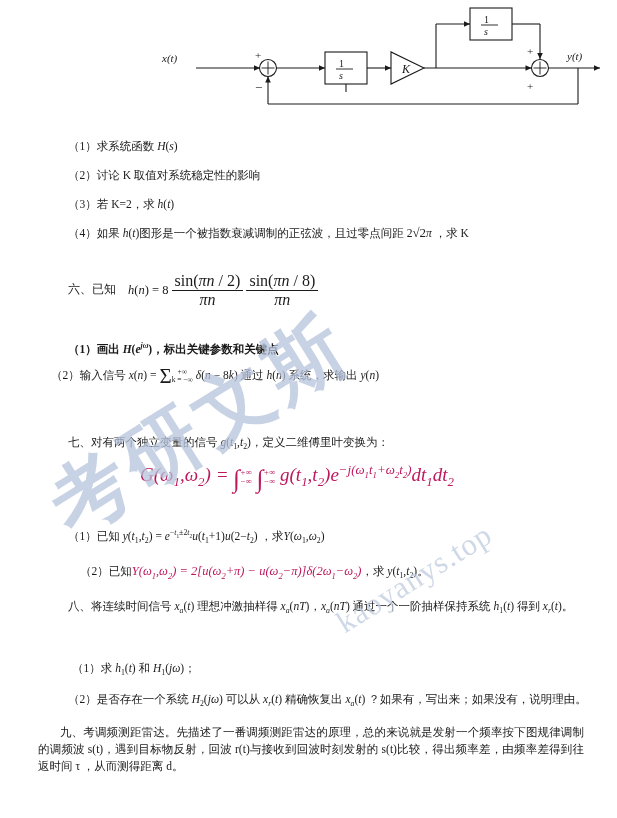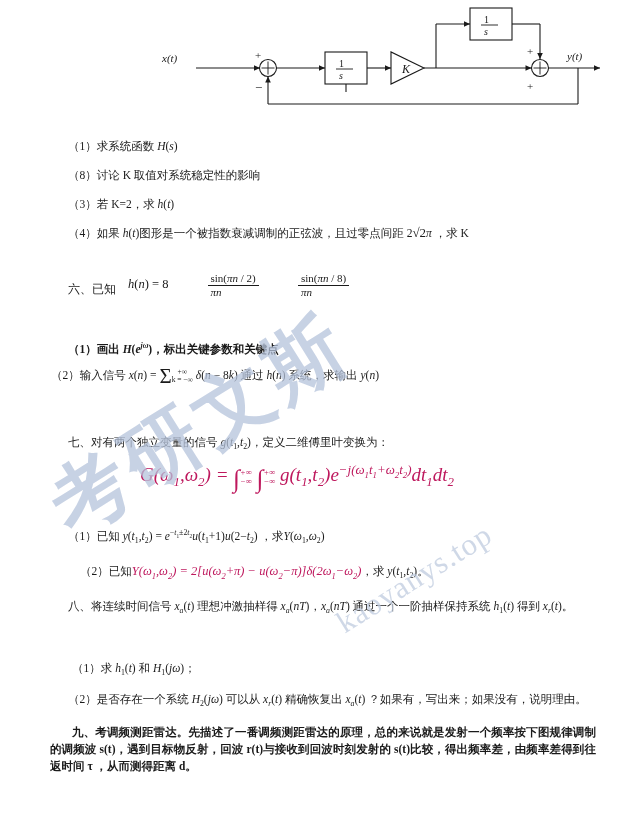--- a/index.html
+++ b/index.html
@@ -85,24 +85,23 @@
     line-height: 17px;
   }
   .it { font-style: italic; }
   .eq {
     position: absolute;
     font-family: "Liberation Serif", serif;
   }
   .frac {
     display: inline-block;
     vertical-align: middle;
-    text-align: left;
-    font-size: 11px;
+    text-align: center;
+    font-size: 16px;
     line-height: 1.15;
-    margin-left: 36px;
   }
   .frac .num { display: block; padding: 0 3px; }
   .frac .den { display: block; border-top: 1px solid #1a1a1a; padding: 0 3px; }
   sub { font-size: 0.68em; }
   sup { font-size: 0.68em; }
   .intsym {
     font-size: 25px;
     line-height: 0.6;
     vertical-align: -6px;
     font-family: "Liberation Serif", serif;
@@ -204,21 +203,21 @@
     </svg>
   </div>
 
   <div class="content">
 
     <div class="line" style="left:68px; top:131px;">
       （1）求系统函数 <span class="it">H</span>(<span class="it">s</span>)
     </div>
 
     <div class="line" style="left:68px; top:160px;">
-      （8）讨论 K 取值对系统稳定性的影响
+      （2）讨论 K 取值对系统稳定性的影响
     </div>
 
     <div class="line" style="left:68px; top:189px;">
       （3）若 K=2，求 <span class="it">h</span>(<span class="it">t</span>)
     </div>
 
     <div class="line" style="left:68px; top:218px;">
       （4）如果 <span class="it">h</span>(<span class="it">t</span>)图形是一个被指数衰减调制的正弦波，且过零点间距 2<span style="font-size:13px;">√2</span><span class="it">π</span> ，求 K
     </div>
 
@@ -271,16 +270,16 @@
     </div>
 
     <div class="line" style="left:72px; top:653px;">
       （1）求 <span class="it">h</span><sub>1</sub>(<span class="it">t</span>) 和 <span class="it">H</span><sub>1</sub>(<span class="it">jω</span>)；
     </div>
 
     <div class="line" style="left:68px; top:684px;">
       （2）是否存在一个系统 <span class="it">H</span><sub>2</sub>(<span class="it">jω</span>) 可以从 <span class="it">x<sub>r</sub></span>(<span class="it">t</span>) 精确恢复出 <span class="it">x<sub>a</sub></span>(<span class="it">t</span>) ？如果有，写出来；如果没有，说明理由。
     </div>
 
-    <div class="para" style="left:50px; top:724px; width:546px; text-indent:22px; text-align:justify;font-weight:bold;">九、考调频测距雷达。先描述了一番调频测距雷达的原理，总的来说就是发射一个频率按下图规律调制的调频波 s(t)，遇到目标物反射，回波 r(t)与接收到回波时刻发射的 s(t)比较，得出频率差，由频率差得到往返时间 τ ，从而测得距离 d。</div>
+    <div class="para" style="left:38px; top:724px; width:546px; text-indent:22px; text-align:justify;">九、考调频测距雷达。先描述了一番调频测距雷达的原理，总的来说就是发射一个频率按下图规律调制的调频波 s(t)，遇到目标物反射，回波 r(t)与接收到回波时刻发射的 s(t)比较，得出频率差，由频率差得到往返时间 τ ，从而测得距离 d。</div>
 
   </div>
 </div>
 
 </body></html>

